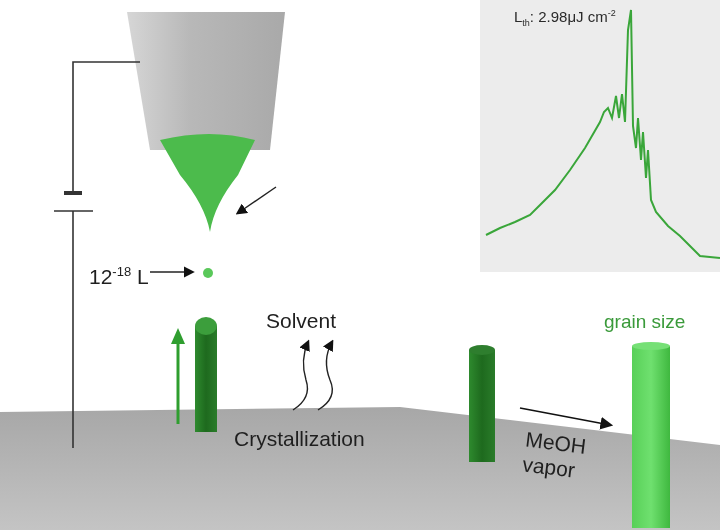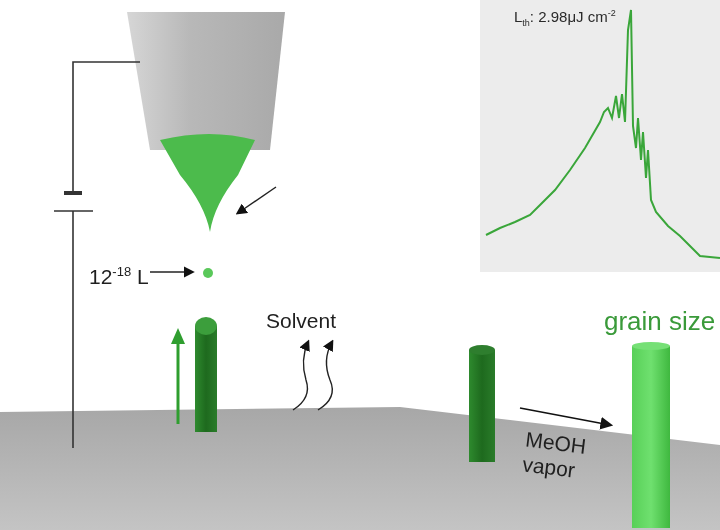--- a/index.html
+++ b/index.html
@@ -4,21 +4,21 @@
 <style>
   html, body { margin:0; padding:0; }
   body { width:720px; height:530px; background:#ffffff; position:relative; overflow:hidden;
          font-family:"Liberation Sans", sans-serif; color:#1a1a1a; }
   .abs { position:absolute; }
   .label { font-size:21px; line-height:25px; color:#1f1f1f; }
   .label sub, .label sup { font-size:13px; }
   .inset { left:480px; top:0; width:240px; height:272px; background:#ececec; }
   .inset-text { left:486px; top:4px; font-size:15px; line-height:19px; color:#2a2a2a;margin-left:28px; }
   .inset-text sub, .inset-text sup { font-size:9px; }
-  .green-label { color:#3a9a3a; font-size:26px; }
+  .green-label { color:#3a9a3a; font-size:19px; }
   svg { position:absolute; left:0; top:0; }
 </style>
 </head>
 <body>
 
 <div class="abs inset"></div>
 
 <svg width="720" height="530">
   <defs>
     <linearGradient id="nozzleG" x1="0" x2="1">
@@ -107,20 +107,21 @@
 
 <div class="abs label" style="left:89px;top:259px;">
   <span>12</span><sup>-18</sup><span> L</span>
 </div>
 
 <div class="abs label" style="left:266px;top:268px;margin-top:40px;">
   <div>Solvent</div>
 </div>
 
 <div class="abs label" style="left:234px;top:426px;">
+  <div>Crystallization</div>
 </div>
 
 <div class="abs label" style="left:524px;top:430px;transform:rotate(7deg);">
   <div>MeOH</div>
   <div>vapor</div>
 </div>
 
 <div class="abs label green-label" style="left:604px;top:309px;">grain size</div>
 
 </body></html>

